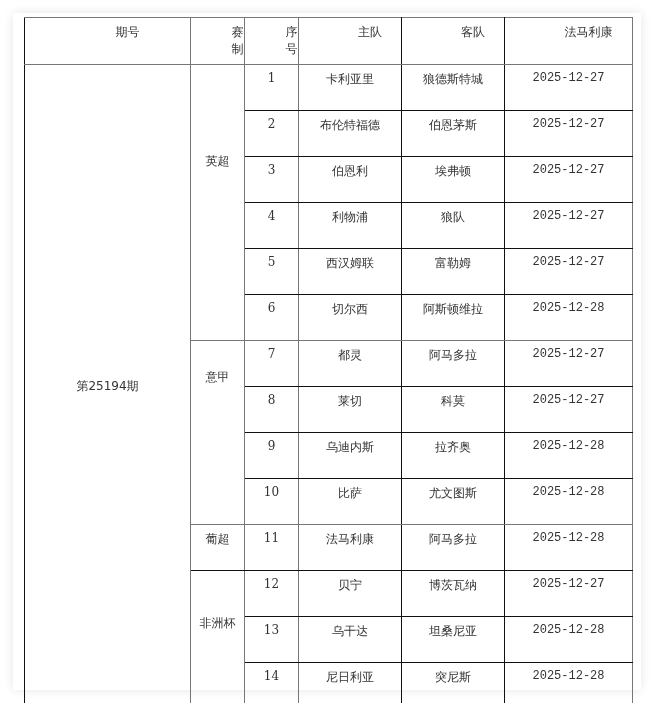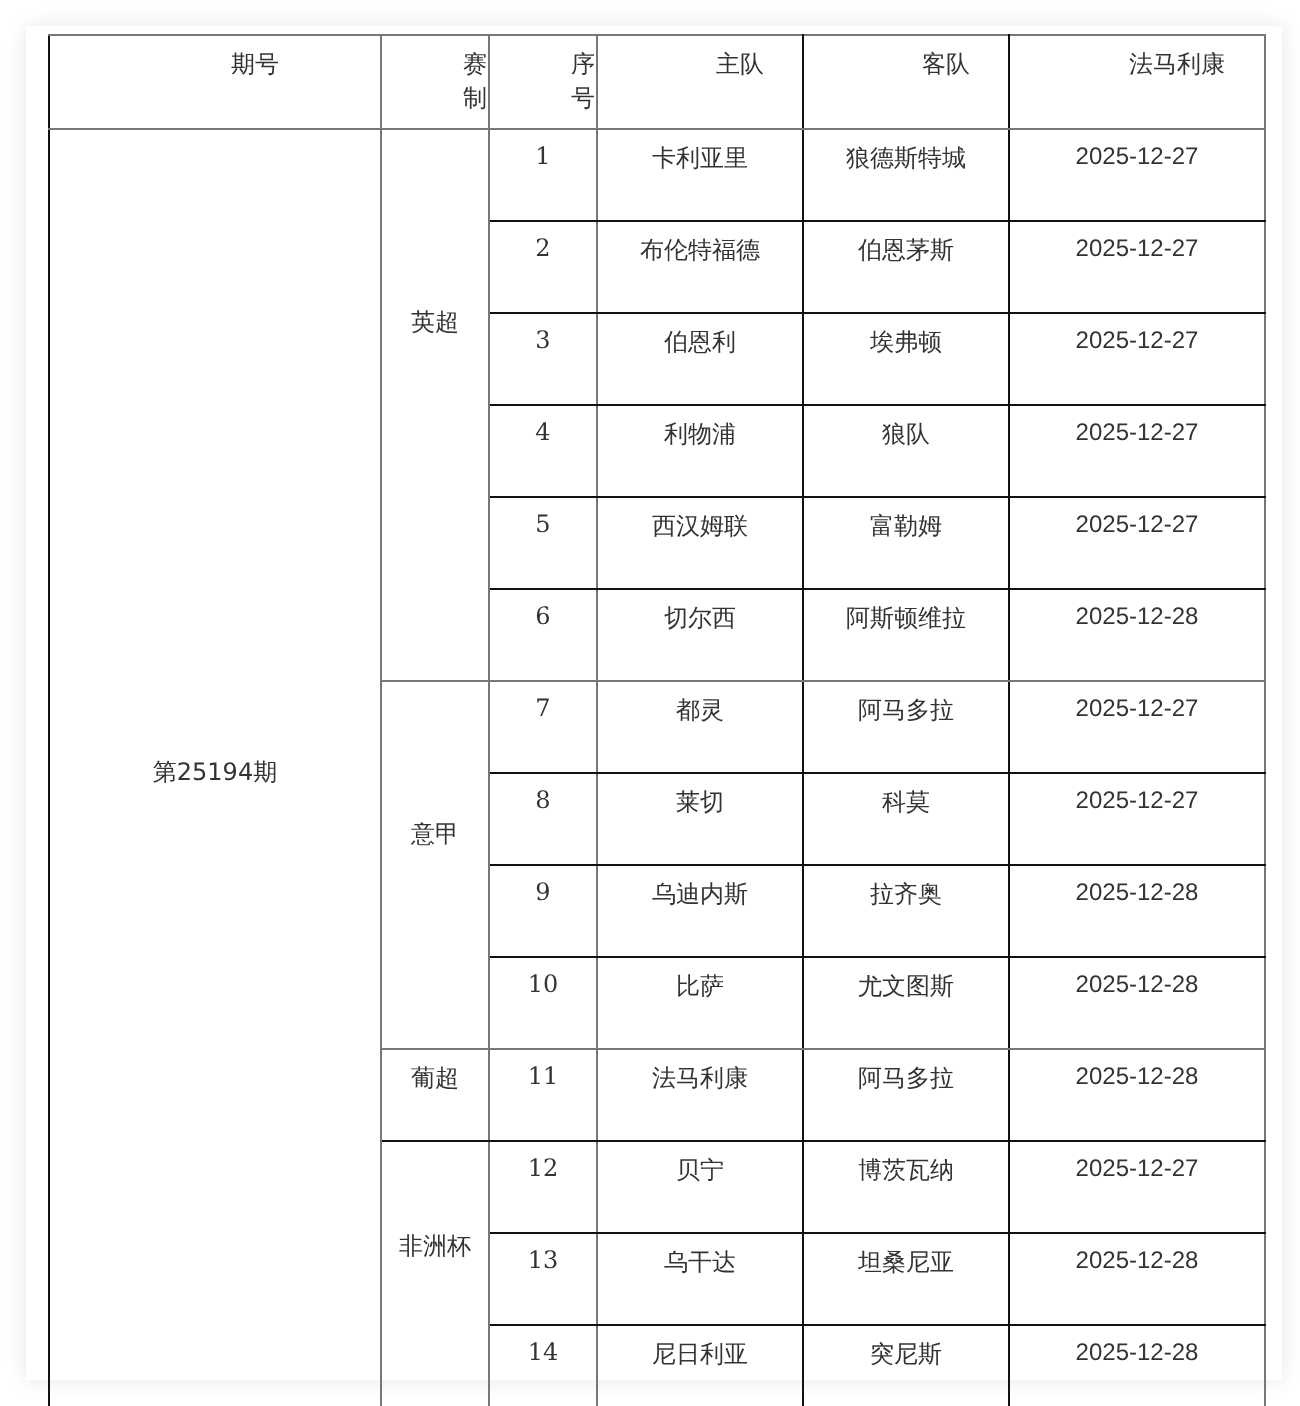--- a/index.html
+++ b/index.html
@@ -10,21 +10,21 @@
   table.lot { position:absolute; left:24px; top:17px; border-collapse:collapse;
               table-layout:fixed; font-size:12px; }
   table.lot td { border:1px solid #777; text-align:center; padding:0; color:#333; }
   table.lot td.top { vertical-align:top; padding-top:6px; }
   table.lot td.mid { vertical-align:middle; }
   tr.head td { height:40px;padding-left:40px; }
   tr.row td { height:39px; }
   .dark-l { border-left:1px solid #111 !important; }
   .dark-r { border-right:1px solid #111 !important; }
   .dark-b { border-bottom:1px solid #111 !important; }
-  .num { font-family:Liberation Sans, sans-serif; font-size:12px; }
+  .num { font-family:Liberation Mono, monospace; font-size:12px; }
   .seq { font-family:"DejaVu Serif","Liberation Serif",serif; }
 </style>
 </head>
 <body>
 
 <div class="sheet"></div>
 
 <table class="lot">
   <colgroup>
     <col style="width:166px">
@@ -77,21 +77,21 @@
     <td class="top num dark-b">2025-12-27</td>
   </tr>
   <tr class="row">
     <td class="top seq">6</td>
     <td class="top dark-r">切尔西</td>
     <td class="top dark-r">阿斯顿维拉</td>
     <td class="top num">2025-12-28</td>
   </tr>
 
   <tr class="row">
-    <td class="top" rowspan="4" style="vertical-align:top;padding-top:68px">意甲</td>
+    <td class="top" rowspan="4" style="vertical-align:top;padding-top:28px">意甲</td>
     <td class="top seq dark-b">7</td>
     <td class="top dark-b dark-r">都灵</td>
     <td class="top dark-b dark-r">阿马多拉</td>
     <td class="top num dark-b">2025-12-27</td>
   </tr>
   <tr class="row">
     <td class="top seq dark-b">8</td>
     <td class="top dark-b dark-r">莱切</td>
     <td class="top dark-b dark-r">科莫</td>
     <td class="top num dark-b">2025-12-27</td>

